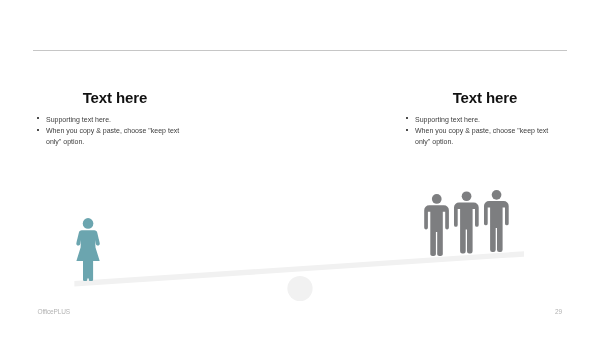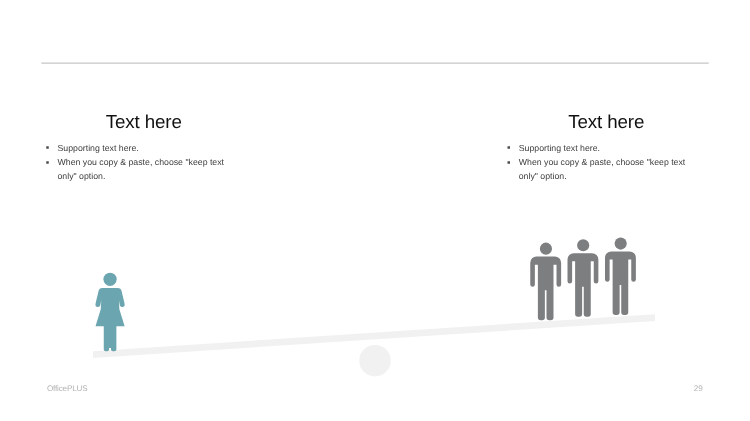--- a/index.html
+++ b/index.html
@@ -3,21 +3,21 @@
 <meta charset="utf-8">
 <title>Text here</title>
 <style>
   html,body{margin:0;padding:0;}
   body{width:600px;height:337px;background:#ffffff;font-family:"Liberation Sans",sans-serif;overflow:hidden;}
   .slide{position:relative;width:600px;height:337px;background:#fff;}
   .divider{position:absolute;left:33px;top:50px;width:534px;height:1px;background:#c6c6c6;}
   .col{position:absolute;}
   .col-left{left:33px;top:88px;width:164px;}
   .col-right{left:402px;top:88px;width:166px;}
-  .title{font-size:15px;font-weight:normal;color:#111111;letter-spacing:-0.1px;text-align:center;margin:0;line-height:17px;position:relative;top:1px;}
+  .title{font-size:15px;font-weight:bold;color:#111111;letter-spacing:-0.1px;text-align:center;margin:0;line-height:17px;position:relative;top:1px;}
   .bullets{margin:0;padding:0;list-style:none;position:absolute;top:26px;left:0;width:150px;}
   .bullets li{position:relative;padding-left:13px;font-size:7px;color:#3c3c3c;line-height:11.2px;margin:0;}
   .bullets li:before{content:"";position:absolute;left:3.8px;top:3.3px;width:2.5px;height:2px;background:#4d4d4d;}
   .footer-left{position:absolute;left:37.6px;top:308.3px;font-size:6.5px;letter-spacing:-0.15px;color:#b3b3b3;}
   .footer-right{position:absolute;left:555px;top:308.3px;font-size:6.5px;color:#b3b3b3;}
   .art{position:absolute;left:0;top:0;width:600px;height:337px;}
 </style>
 </head>
 <body>
 

